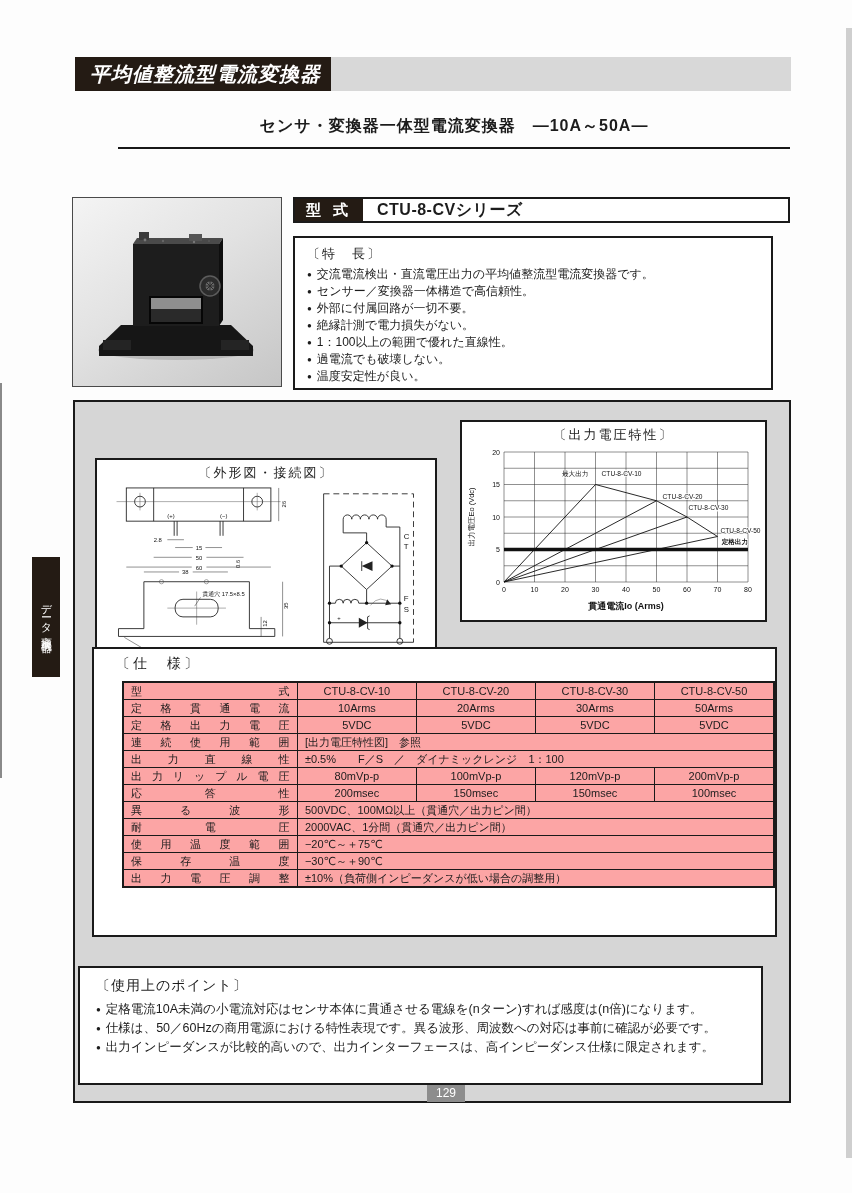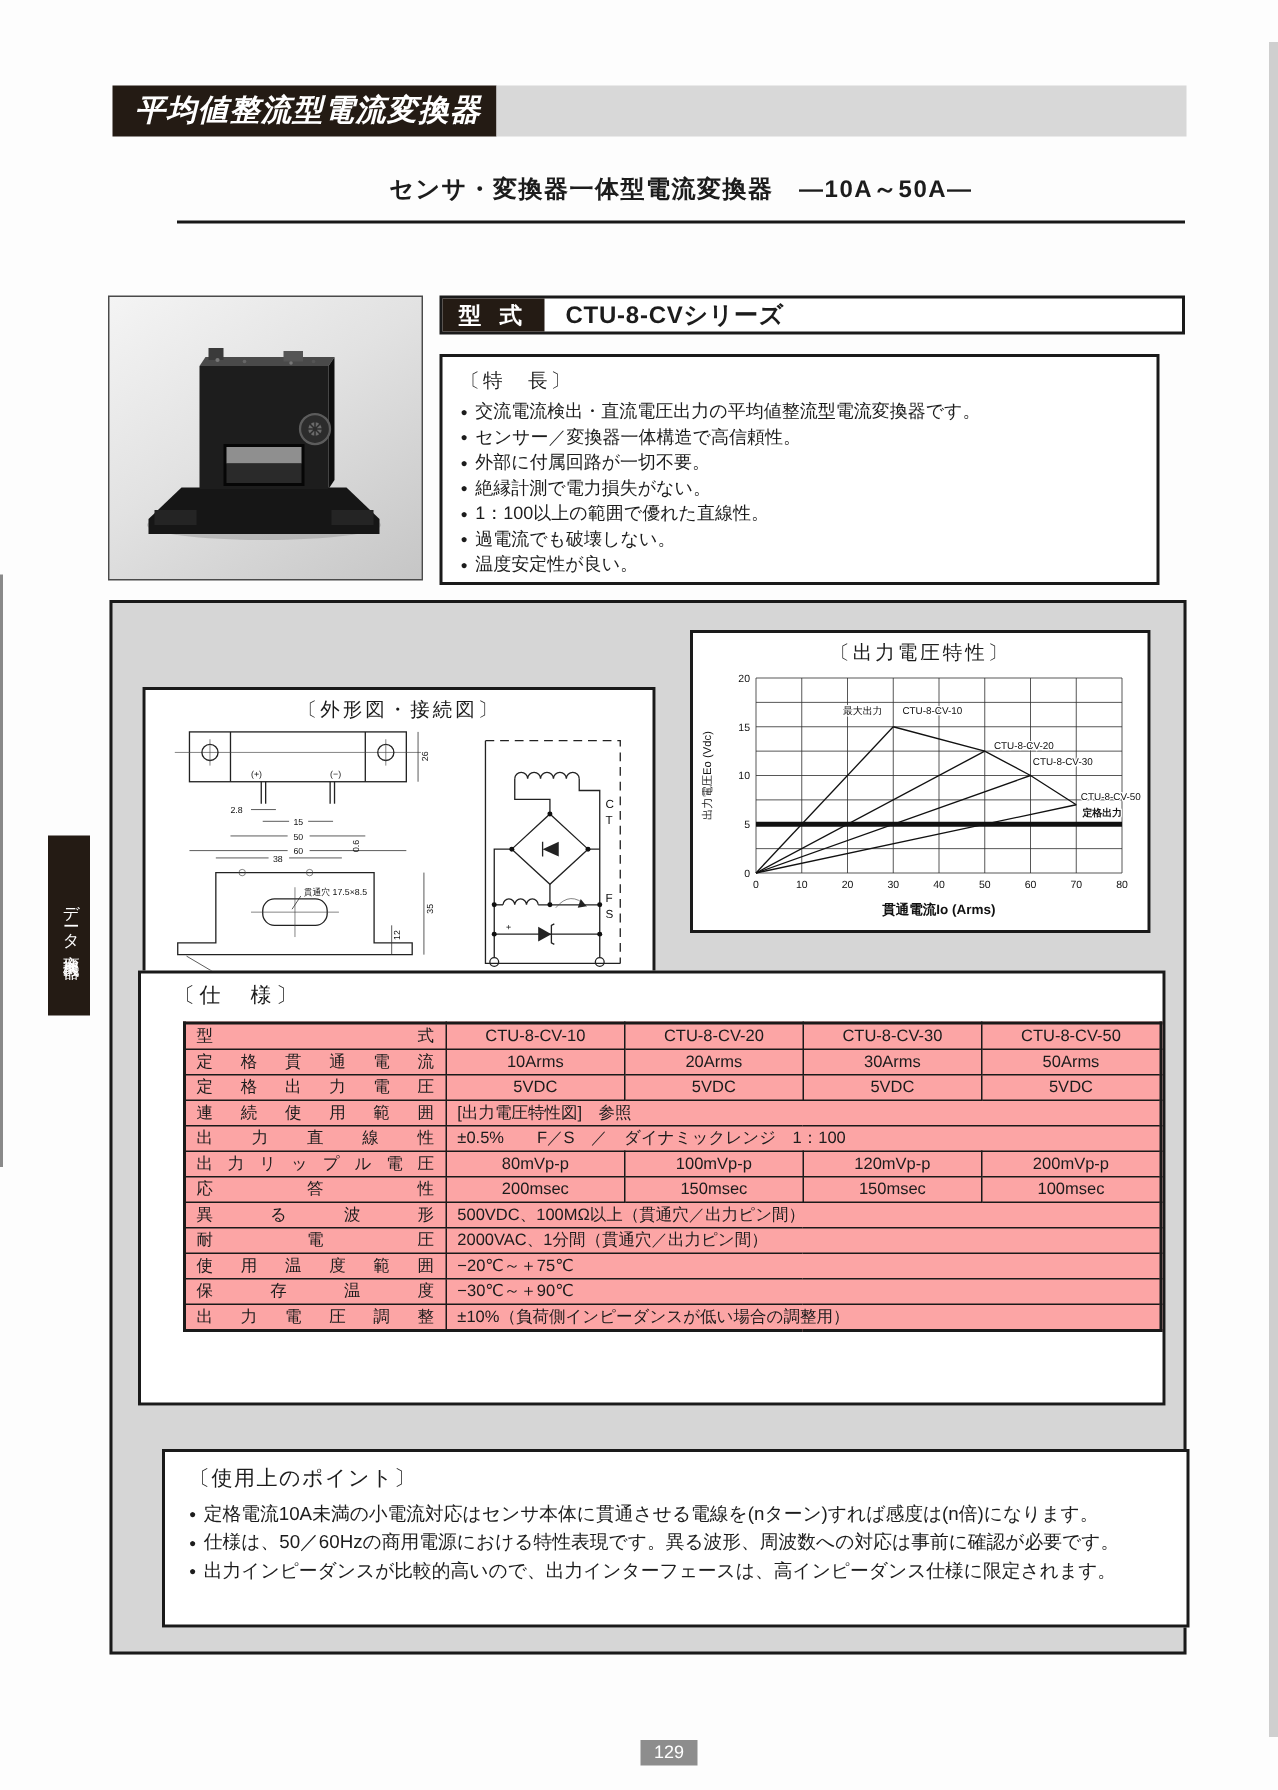--- a/index.html
+++ b/index.html
@@ -54,21 +54,21 @@
 
   
   .gray-container{
     position:absolute; left:73px; top:400px; width:718px; height:703px;
     border:2px solid #1a1a1a; box-sizing:border-box; background:#d6d6d6;
   }
   .white-box{position:absolute; background:#fff; border:2px solid #1a1a1a; box-sizing:border-box;}
   .diagram-box{left:20px; top:18px; width:342px; height:202px;margin-top:38px;}
   .chart-box{left:385px; top:18px; width:307px; height:202px;}
   .spec-box{left:17px; top:245px; width:685px; height:290px; padding:4px 0 0 0;}
-  .usage-box{left:33px; top:564px; width:685px; height:119px; padding:9px 16px 0 16px;}
+  .usage-box{left:3px; top:564px; width:685px; height:119px; padding:9px 16px 0 16px;}
   .center-heading{text-align:center; font-size:13px; letter-spacing:2px; margin-top:4px;}
 
   
   .drawing text{font-family:"Liberation Sans","DejaVu Sans",sans-serif;}
   .ln{stroke:#222; stroke-width:0.9; fill:none;}
   .thin{stroke:#444; stroke-width:0.45; fill:none;}
   .dim{stroke:#333; stroke-width:0.55; fill:none;}
   .dsh{stroke:#222; stroke-width:0.9; fill:none; stroke-dasharray:6 4;}
   .dtx{font-size:6px; fill:#111;}
   .ctx{font-size:8px; fill:#111;}
@@ -91,21 +91,21 @@
 
   
   .side-tab{
     position:absolute; left:32px; top:557px; width:28px; height:120px; background:#241b14;
     color:#fff; writing-mode:vertical-rl; text-orientation:upright;
     display:flex; align-items:center; justify-content:center; font-size:11px; letter-spacing:2px;
   }
 
   
   .page-num{
-    position:absolute; left:427px; top:1160px; width:38px; height:17px; background:#8d8d8d;
+    position:absolute; left:427px; top:1085px; width:38px; height:17px; background:#8d8d8d;
     color:#fff; font-size:12px; text-align:center; line-height:17px;
   }
 </style>
 </head>
 <body>
 
 <div class="page">
   <div class="edge-right"></div>
   <div class="edge-left"></div>
 

